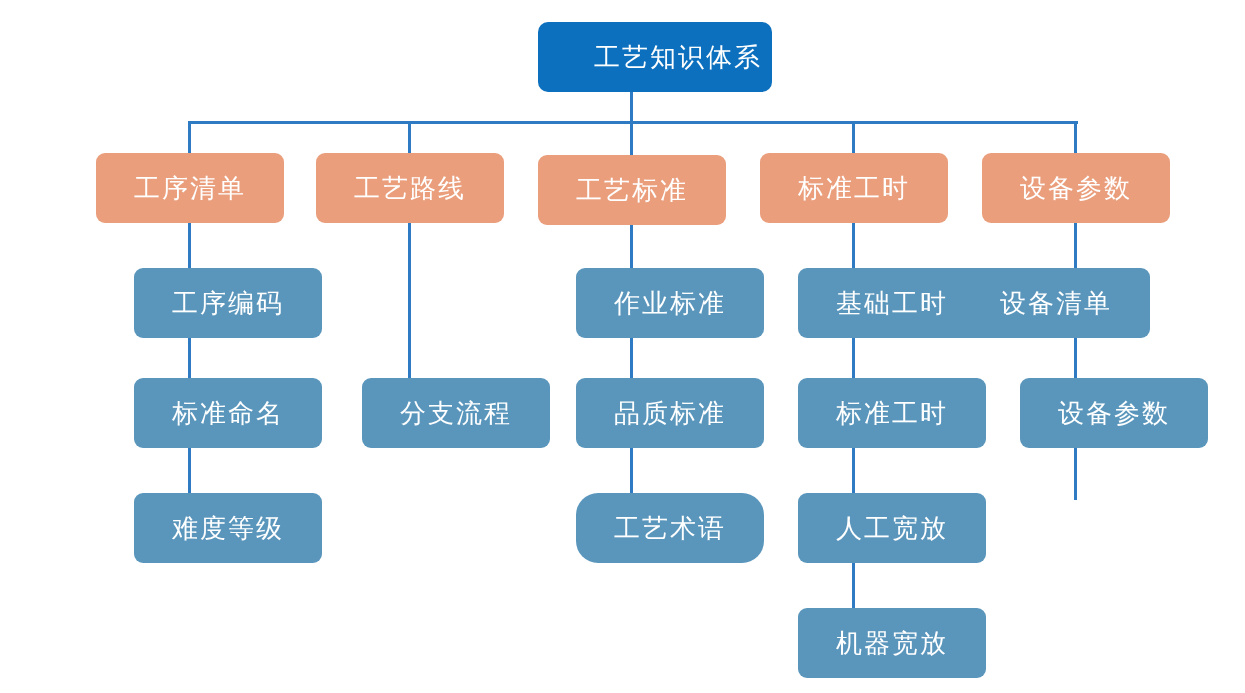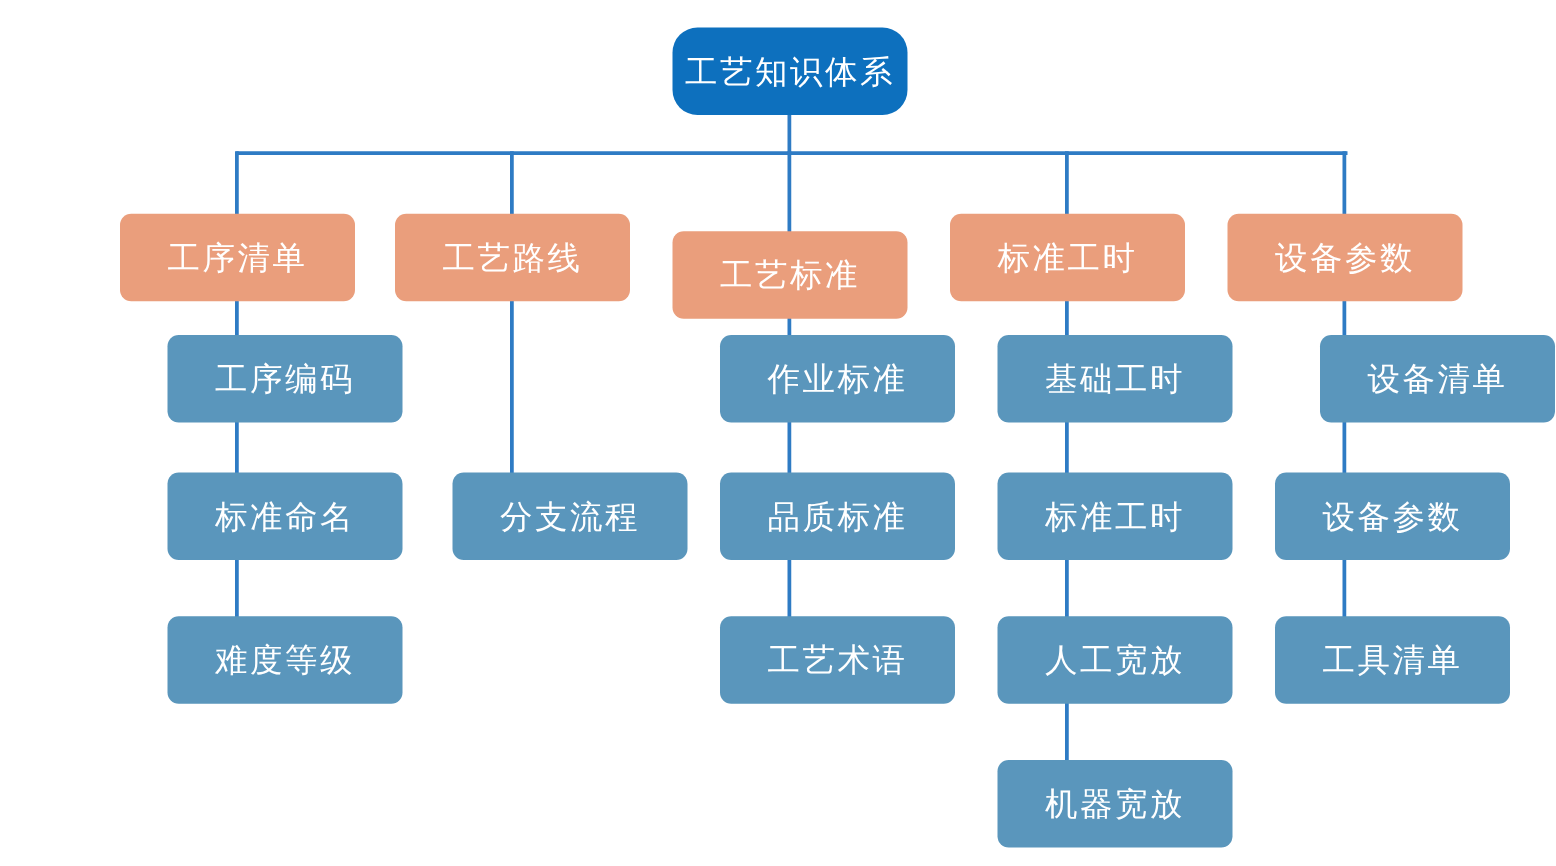--- a/index.html
+++ b/index.html
@@ -23,22 +23,22 @@
     display: flex;
     align-items: center;
     justify-content: center;
     color: var(--text, #ffffff);
     font-size: 26px;
     font-weight: 500;
     letter-spacing: 2px;
     z-index: 2;
     white-space: nowrap;
   }
-  .node.root   { background: var(--root-bg, #0D70BE); border-radius: 20px; }
-  .node.branch { background: var(--branch-bg, #EA9E7C); margin-top: 18px; }
+  .node.root   { background: var(--root-bg, #0D70BE); border-radius: 10px; padding-left: 46px; }
+  .node.branch { background: var(--branch-bg, #EA9E7C); }
   .node.child  { background: var(--child-bg, #5A96BC); margin-left: 38px; }
   .vline, .hline {
     position: absolute;
     background: var(--line, #2E7BC4);
     z-index: 1;
   }
   .vline { width: 3px; }
   .hline { height: 3px; }
 </style>
 </head>
@@ -51,36 +51,35 @@
   <div class="vline" style="left:188px; top:121px; height:379px;"></div>
   <div class="vline" style="left:408px; top:121px; height:264px;"></div>
   <div class="vline" style="left:630px; top:121px; height:379px;"></div>
   <div class="vline" style="left:852px; top:121px; height:494px;"></div>
   <div class="vline" style="left:1074px;top:121px; height:379px;"></div>
 
   <div class="node root" style="left:538px; top:22px;">工艺知识体系</div>
 
   <div class="node branch" style="left:96px;  top:153px;">工序清单</div>
   <div class="node branch" style="left:316px; top:153px;">工艺路线</div>
-  <div class="node branch" style="left:538px; top:167px;text-align:center;">工艺标准</div>
+  <div class="node branch" style="left:538px; top:155px;text-align:center;">工艺标准</div>
   <div class="node branch" style="left:760px; top:153px;">标准工时</div>
   <div class="node branch" style="left:982px; top:153px;">设备参数</div>
 
   <div class="node child" style="left:96px; top:268px;">工序编码</div>
   <div class="node child" style="left:96px; top:493px;">难度等级</div>
   <div class="node child" style="left:96px; top:378px;">标准命名</div>
 
   <div class="node child" style="left:324px; top:378px;">分支流程</div>
 
   <div class="node child" style="left:538px; top:268px;">作业标准</div>
   <div class="node child" style="left:538px; top:378px;">品质标准</div>
-  <div class="node child" style="left:538px; top:493px;">工艺术语</div>
+  <div class="node child" style="left:538px; top:493px;border-radius:22px;">工艺术语</div>
 
   <div class="node child" style="left:760px; top:268px;">基础工时</div>
   <div class="node child" style="left:760px; top:378px;">标准工时</div>
   <div class="node child" style="left:760px; top:493px;">人工宽放</div>
   <div class="node child" style="left:760px; top:608px;">机器宽放</div>
 
-  <div class="node child" style="left:1018px; top:268px;">设备清单</div>
+  <div class="node child" style="left:924px; top:268px;">设备清单</div>
   <div class="node child" style="left:982px; top:378px;">设备参数</div>
-  <div class="node child" style="left:982px; top:493px;">工具清单</div>
 
 </div>
 
 </body></html>

